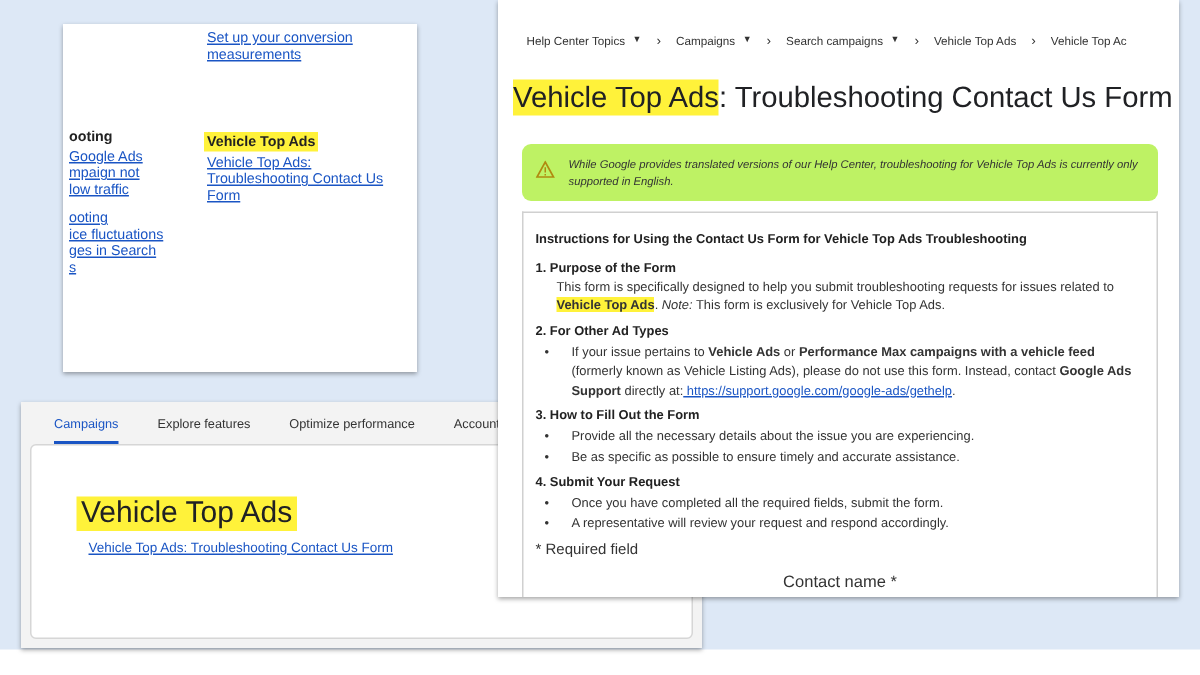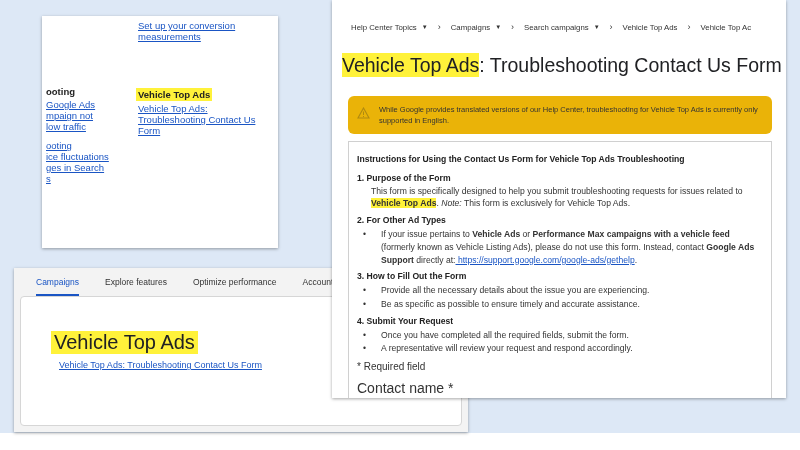--- a/index.html
+++ b/index.html
@@ -29,33 +29,33 @@
   #p2 .big { position: absolute; left: 30px; top: 34px; font-size: 20px; color: #202124; padding: 0 3px; }
   #p2 .sub { position: absolute; left: 38px; top: 63px; font-size: 9px; }
 
   
   #p3 { left: 332px; top: 0; width: 454px; height: 398px; overflow: hidden; }
   #p3 .crumbs { position: absolute; left: 19px; top: 22px; font-size: 7.8px; color: #333; white-space: nowrap; display: flex; align-items: center; }
   #p3 .crumbs .sep { margin: 0 10px; font-size: 9px; }
   #p3 .crumbs .dd { margin-left: 5px; font-size: 6px; }
   #p3 .title { position: absolute; left: 10px; top: 54px; font-size: 19.5px; color: #202124; white-space: nowrap; }
   #p3 .title .hl { padding: 1px 0; }
-  #p3 .notice { position: absolute; left: 16px; top: 96px; width: 424px; height: 38px; background: #eab308; border-radius: 6px; font-size: 7.5px; color: #333; line-height: 11px; padding: 8px 10px 13px 31px; }
+  #p3 .notice { position: absolute; left: 16px; top: 96px; width: 424px; height: 38px; background: #bef264; border-radius: 6px; font-size: 7.5px; color: #333; line-height: 11px; padding: 8px 10px 13px 31px; font-style: italic; }
   #p3 .notice .warn { position: absolute; left: 9px; top: 11px; }
   #p3 .box { position: absolute; left: 16px; top: 141px; width: 424px; height: 270px; border: 1px solid #d0d0d0; border-bottom: none; padding: 11px 8px; font-size: 8.6px; color: #333; line-height: 12.8px; }
   #p3 .box .h { font-weight: bold; color: #222; margin-bottom: 6px; }
   #p3 .box .item { font-weight: bold; color: #222; }
   #p3 .box .para { padding-left: 14px; }
   #p3 .box .bul { padding-left: 14px; position: relative; margin-top: 1px; }
   #p3 .box .bul::before { content: "•"; position: absolute; left: 6px; }
   #p3 .box .bul .inner { padding-left: 10px; display: block; }
   #p3 .box .sec { margin-top: 4px; }
   #p3 .box .sec:first-of-type { margin-top: 0; }
   #p3 .box .req { font-size: 10px; margin-top: 6px; }
-  #p3 .box .contact { margin-top: 8px; font-size: 14px; }
+  #p3 .box .contact { margin-top: 8px; font-size: 11px; text-align: center; }
 </style>
 </head>
 <body>
 
 <div class="bg"></div>
 
 <div class="panel" id="p1">
   <div class="col-right">
     <a class="link" style="display:block;">
       <span>Set up your conversion</span><br>

